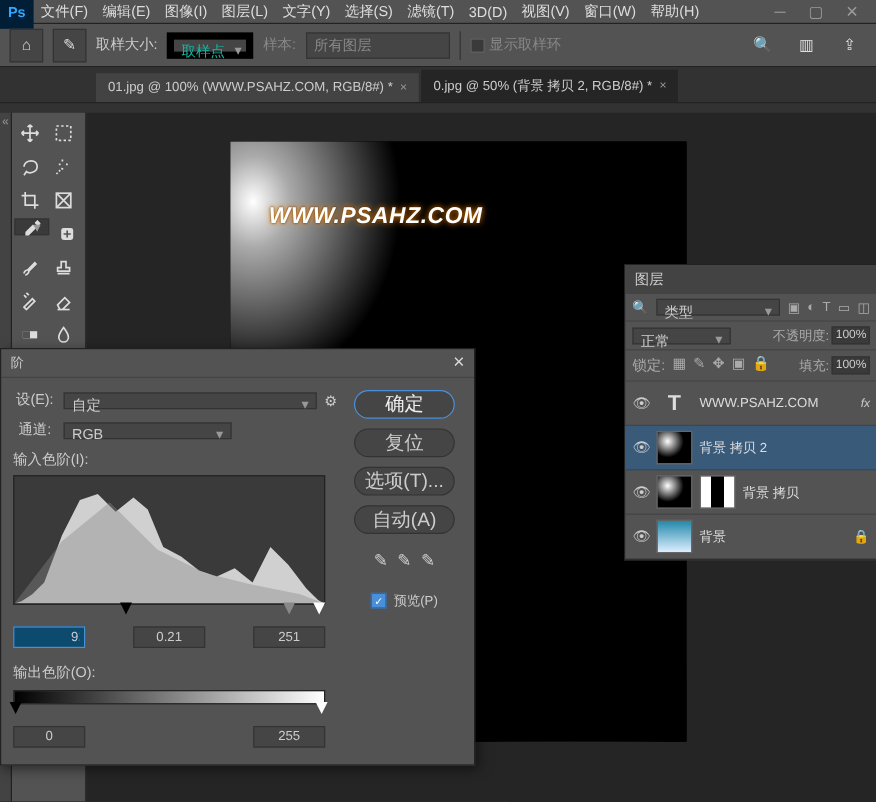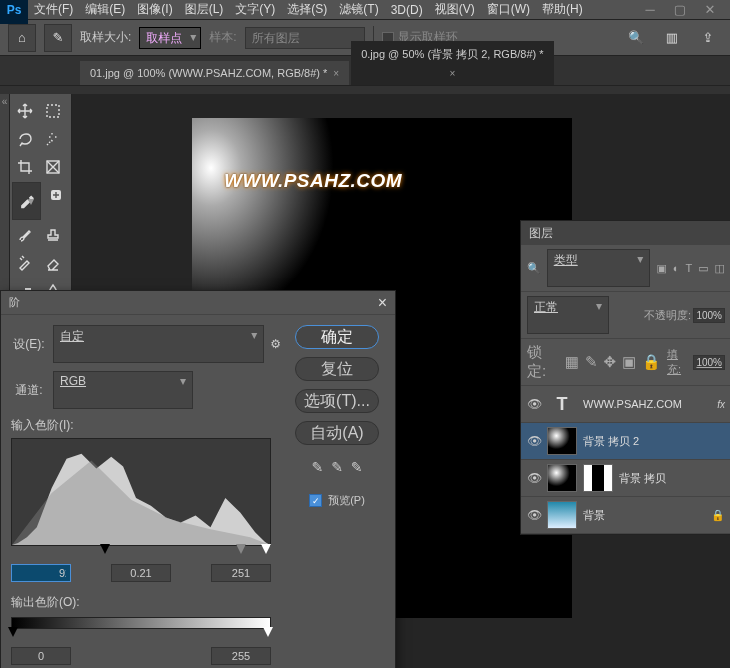--- a/index.html
+++ b/index.html
@@ -6,47 +6,47 @@
 body { background:#323232; color:#ccc; font-size:11px; overflow:hidden; width:730px; height:668px; position:relative; }
 .titlebar { background:#535353; height:20px; display:flex; align-items:center; border-bottom:1px solid #222; }
 .ps-logo { width:28px; height:28px; display:flex; align-items:center; justify-content:center; background:#001e36; color:#31a8ff; font-weight:bold; font-size:12px; }
 .menubar { display:flex; flex:1; height:28px; align-items:center; }
 .menubar div { padding:0 6px; color:#ddd; font-size:12px; cursor:default; }
 .winbtns { display:flex; gap:14px; padding:0 12px; }
 .winbtns span { color:#999; font-size:13px; display:inline-flex; width:16px; height:16px; align-items:center; justify-content:center; }
 .optbar { background:#535353; height:36px; display:flex; align-items:center; padding:0 8px; gap:8px; border-bottom:1px solid #222; }
 .iconbtn { width:28px; height:28px; border:1px solid #333; background:#454545; display:flex; align-items:center; justify-content:center; color:#ddd; font-size:13px; }
 .opt-label { color:#ccc; font-size:12px; }
-.opt-select { background:#454545; border:1px solid #000000; color:#f0abfc; padding:2px 18px 2px 6px; font-size:12px; height:22px; position:relative; }
+.opt-select { background:#454545; border:6px solid #000000; color:#14b8a6; padding:2px 18px 2px 6px; font-size:12px; height:22px; position:relative; }
 .opt-select:after { content:"▾"; position:absolute; right:4px; color:#999; }
 .opt-input { background:#454545; border:1px solid #333; color:#888; padding:2px 6px; font-size:12px; height:22px; width:120px; }
 .opt-chk { display:flex; align-items:center; gap:4px; color:#888; font-size:12px; }
 .opt-chk-box { width:12px; height:12px; border:1px solid #666; background:#3a3a3a; }
 .tabstrip { background:#323232; height:30px; display:flex; align-items:end; padding-left:80px; border-bottom:1px solid #222; }
 .doctab { padding:6px 10px; font-size:11px; color:#ccc; background:#434343; margin-right:2px; display:flex; align-items:center; gap:6px; }
-.doctab.active { background:#252525;flex-direction:column; }
+.doctab.active { background:#252525; }
 .doctab .x { color:#999; font-size:10px; }
 .workspace { position:absolute; top:94px; left:0; right:0; bottom:0; display:flex; }
 .sidebar-handle { width:10px; background:#434343; border-right:1px solid #222; display:flex; justify-content:center; color:#999; font-size:10px; padding-top:2px; }
 .toolbar { width:62px; background:#535353; border-right:1px solid #222; display:flex; flex-wrap:wrap; align-content:flex-start; padding:4px 2px; gap:2px; }
 .tool { width:26px; height:26px; display:flex; align-items:center; justify-content:center; color:#ddd; font-size:14px; position:relative; }
 .tool.sel { background:#3a3a3a; }
 .tool svg { width:16px; height:16px; stroke:#ddd; fill:none; stroke-width:1.4; }
 .canvas-area { flex:1; background:#252525; position:relative; overflow:hidden; }
 .canvas-img { position:absolute; top:24px; left:120px; width:380px; height:500px; background:radial-gradient(ellipse at 5% 10%, #fff 0%, #aaa 6%, #000 24%),radial-gradient(ellipse at 75% 82%, #ddd 0%, #666 8%, #000 25%),#000; }
 .wm { position:absolute; top:52px; left:32px; color:#fff; font-style:italic; font-weight:bold; font-size:19px; text-shadow:0 0 5px #f80, 0 0 2px #000; letter-spacing:0.5px; }
 
 .levels { position:absolute; top:290px; left:0; width:396px; background:#535353; border:1px solid #222; box-shadow:2px 3px 10px rgba(0,0,0,.5); z-index:20; }
 .dlg-title { height:24px; display:flex; align-items:center; justify-content:space-between; padding:0 8px; border-bottom:1px solid #444; }
 .dlg-close { font-size:16px; color:#ddd; }
 .dlg-body { display:flex; padding:10px 10px 14px 10px; gap:8px; }
 .dlg-left { flex:1; }
 .row { display:flex; align-items:center; gap:6px; margin-bottom:8px; }
 .row label { font-size:12px; color:#ccc; width:36px; text-align:center; }
-.sel { flex:1; background:#454545; border:1px solid #333; color:#ccc; padding:2px 6px; font-size:12px; height:38px; position:relative;text-decoration:underline; }
+.sel { flex:1; background:#454545; border:1px solid #333; color:#ccc; padding:2px 6px; font-size:12px; height:14px; position:relative; }
 .sel:after { content:"▾"; position:absolute; right:6px; color:#999; }
 .gear { color:#ccc; font-size:12px; }
 .input-label { font-size:12px; color:#ccc; margin:4px 0 4px 0; }
 .histo { width:260px; height:108px; background:#3a3a3a; border:1px solid #222; position:relative; overflow:hidden; }
 .histo svg { position:absolute; bottom:0; left:0; width:100%; height:100%; }
 .slider-track { width:260px; height:14px; position:relative; margin-top:-2px; }
 .tri { position:absolute; top:0; width:0; height:0; border-left:5px solid transparent; border-right:5px solid transparent; border-top:10px solid; }
 .tri.black { border-top-color:#000; }
 .tri.gray { border-top-color:#888; }
 .tri.white { border-top-color:#fff; }
@@ -62,22 +62,22 @@
 .eyedrops span { font-size:14px; color:#ccc; }
 .prev-row { display:flex; align-items:center; gap:6px; margin-top:10px; }
 .chk { width:13px; height:13px; background:#4a90d9; border:1px solid #2a6ab0; display:flex; align-items:center; justify-content:center; color:#fff; font-size:9px; }
 
 .layers { position:absolute; top:220px; right:-2px; width:212px; background:#535353; border:1px solid #222; z-index:15; }
 .lp-title { height:24px; background:#434343; display:flex; align-items:center; padding:0 8px; font-size:12px; }
 .lp-row { display:flex; align-items:center; padding:4px 6px; gap:6px; border-bottom:1px solid #444; font-size:11px; }
 .lp-icons { display:flex; gap:6px; color:#aaa; font-size:11px; margin-left:auto; }
 .lp-opacity { margin-left:auto; display:flex; align-items:center; gap:2px; color:#aaa; }
 .lp-opacity input { width:32px; background:#3a3a3a; border:1px solid #333; color:#ccc; font-size:10px; text-align:right; padding:1px 2px; }
-.lp-lock { color:#aaa; font-size:15px; display:flex; gap:6px;align-items:center; }
-.lp-fill { margin-left:auto; display:flex; align-items:center; gap:2px; color:#aaa;text-decoration:underline; }
+.lp-lock { color:#aaa; font-size:12px; display:flex; gap:6px; }
+.lp-fill { margin-left:auto; display:flex; align-items:center; gap:2px; color:#aaa; }
 .lp-fill input { width:32px; background:#3a3a3a; border:1px solid #333; color:#ccc; font-size:10px; text-align:right; padding:1px 2px; }
 .layer { min-height:36px; }
 .layer.active { background:#3a5a7a; }
 .eye { width:14px; color:#ccc; font-size:12px; }
 .thumb { width:30px; height:28px; background:#000; border:1px solid #666; flex-shrink:0; }
 .thumb.t-text { background:none; border:none; font-size:18px; font-weight:bold; color:#ddd; display:flex; align-items:center; justify-content:center; }
 .thumb.t-sky { background:linear-gradient(#28a, #def); border:1px solid #666; }
 .thumb.t-dark { background:radial-gradient(circle at 30% 30%, #fff 0%, #000 50%); }
 .thumb.t-mask { background:linear-gradient(90deg,#fff 30%,#000 30%,#000 70%,#fff 70%); }
 .lname { flex:1; font-size:11px; color:#ddd; }

